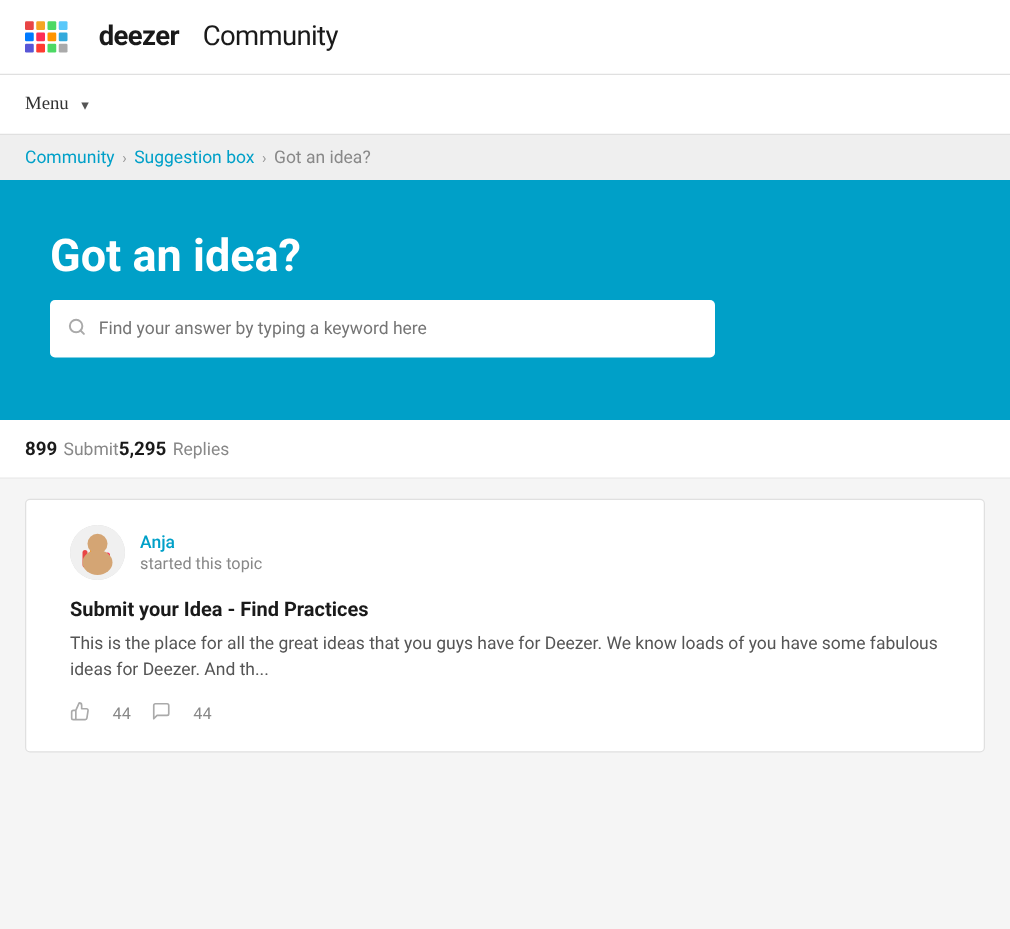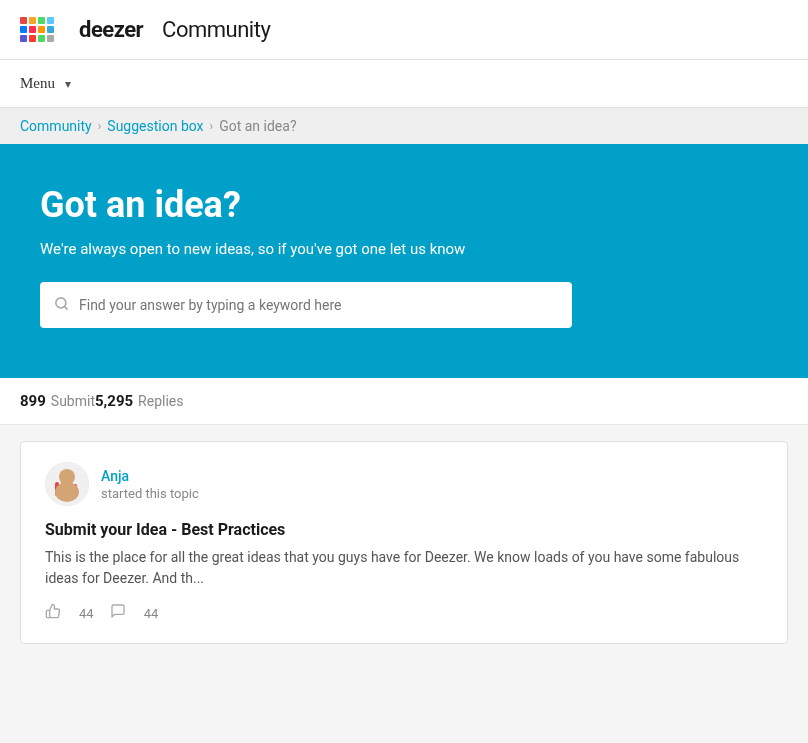--- a/index.html
+++ b/index.html
@@ -186,21 +186,21 @@
 
     
     .topics-container {
       padding: 16px 20px;
     }
 
     .topic-card {
       background: #ffffff;
       border: 1px solid #e0e0e0;
       border-radius: 4px;
-      padding: 20px 24px;
+      padding: 20px 35px;
     }
 
     .topic-header {
       display: flex;
       align-items: center;
       gap: 12px;
       margin-bottom: 14px;
     }
 
     .avatar {
@@ -320,21 +320,20 @@
 <div class="breadcrumb">
   <a class="breadcrumb-link">Community</a>
   <span class="breadcrumb-separator">›</span>
   <a class="breadcrumb-link">Suggestion box</a>
   <span class="breadcrumb-separator">›</span>
   <span class="breadcrumb-current">Got an idea?</span>
 </div>
 
 <section class="hero">
   <h1 class="hero-title">Got an idea?</h1>
-  <p class="hero-subtitle">We're always open to new ideas, so if you've got one let us know</p>
   <div class="search-box">
     <span class="search-icon">
       <svg width="15" height="15" viewBox="0 0 24 24" fill="none" stroke="#aaa" stroke-width="2.5" stroke-linecap="round" stroke-linejoin="round">
         <circle cx="11" cy="11" r="8"></circle>
         <line x1="21" y1="21" x2="16.65" y2="16.65"></line>
       </svg>
     </span>
     <input class="search-input" type="text" placeholder="Find your answer by typing a keyword here" style="">
   </div>
 </section>
@@ -368,21 +367,21 @@
             <ellipse cx="22" cy="30" rx="12" ry="10" fill="#d4a574"></ellipse>
           </svg>
         </div>
       </div>
       <div class="topic-meta">
         <span class="topic-author">Anja</span>
         <span class="topic-started">started this topic</span>
       </div>
     </div>
 
-    <h2 class="topic-title">Submit your Idea - Best Practices</h2>
+    <h2 class="topic-title">Submit your Idea - Find Practices</h2>
     <p class="topic-excerpt">This is the place for all the great ideas that you guys have for Deezer. We know loads of you have some fabulous ideas for Deezer. And th...</p>
 
     <div class="topic-actions">
       <div class="action-item">
         <span class="action-icon">
           <svg width="16" height="16" viewBox="0 0 24 24" fill="none" stroke="#aaa" stroke-width="2" stroke-linecap="round" stroke-linejoin="round">
             <path d="M14 9V5a3 3 0 0 0-3-3l-4 9v11h11.28a2 2 0 0 0 2-1.7l1.38-9a2 2 0 0 0-2-2.3zM7 22H4a2 2 0 0 1-2-2v-7a2 2 0 0 1 2-2h3"></path>
           </svg>
         </span>
         <span>44</span>

